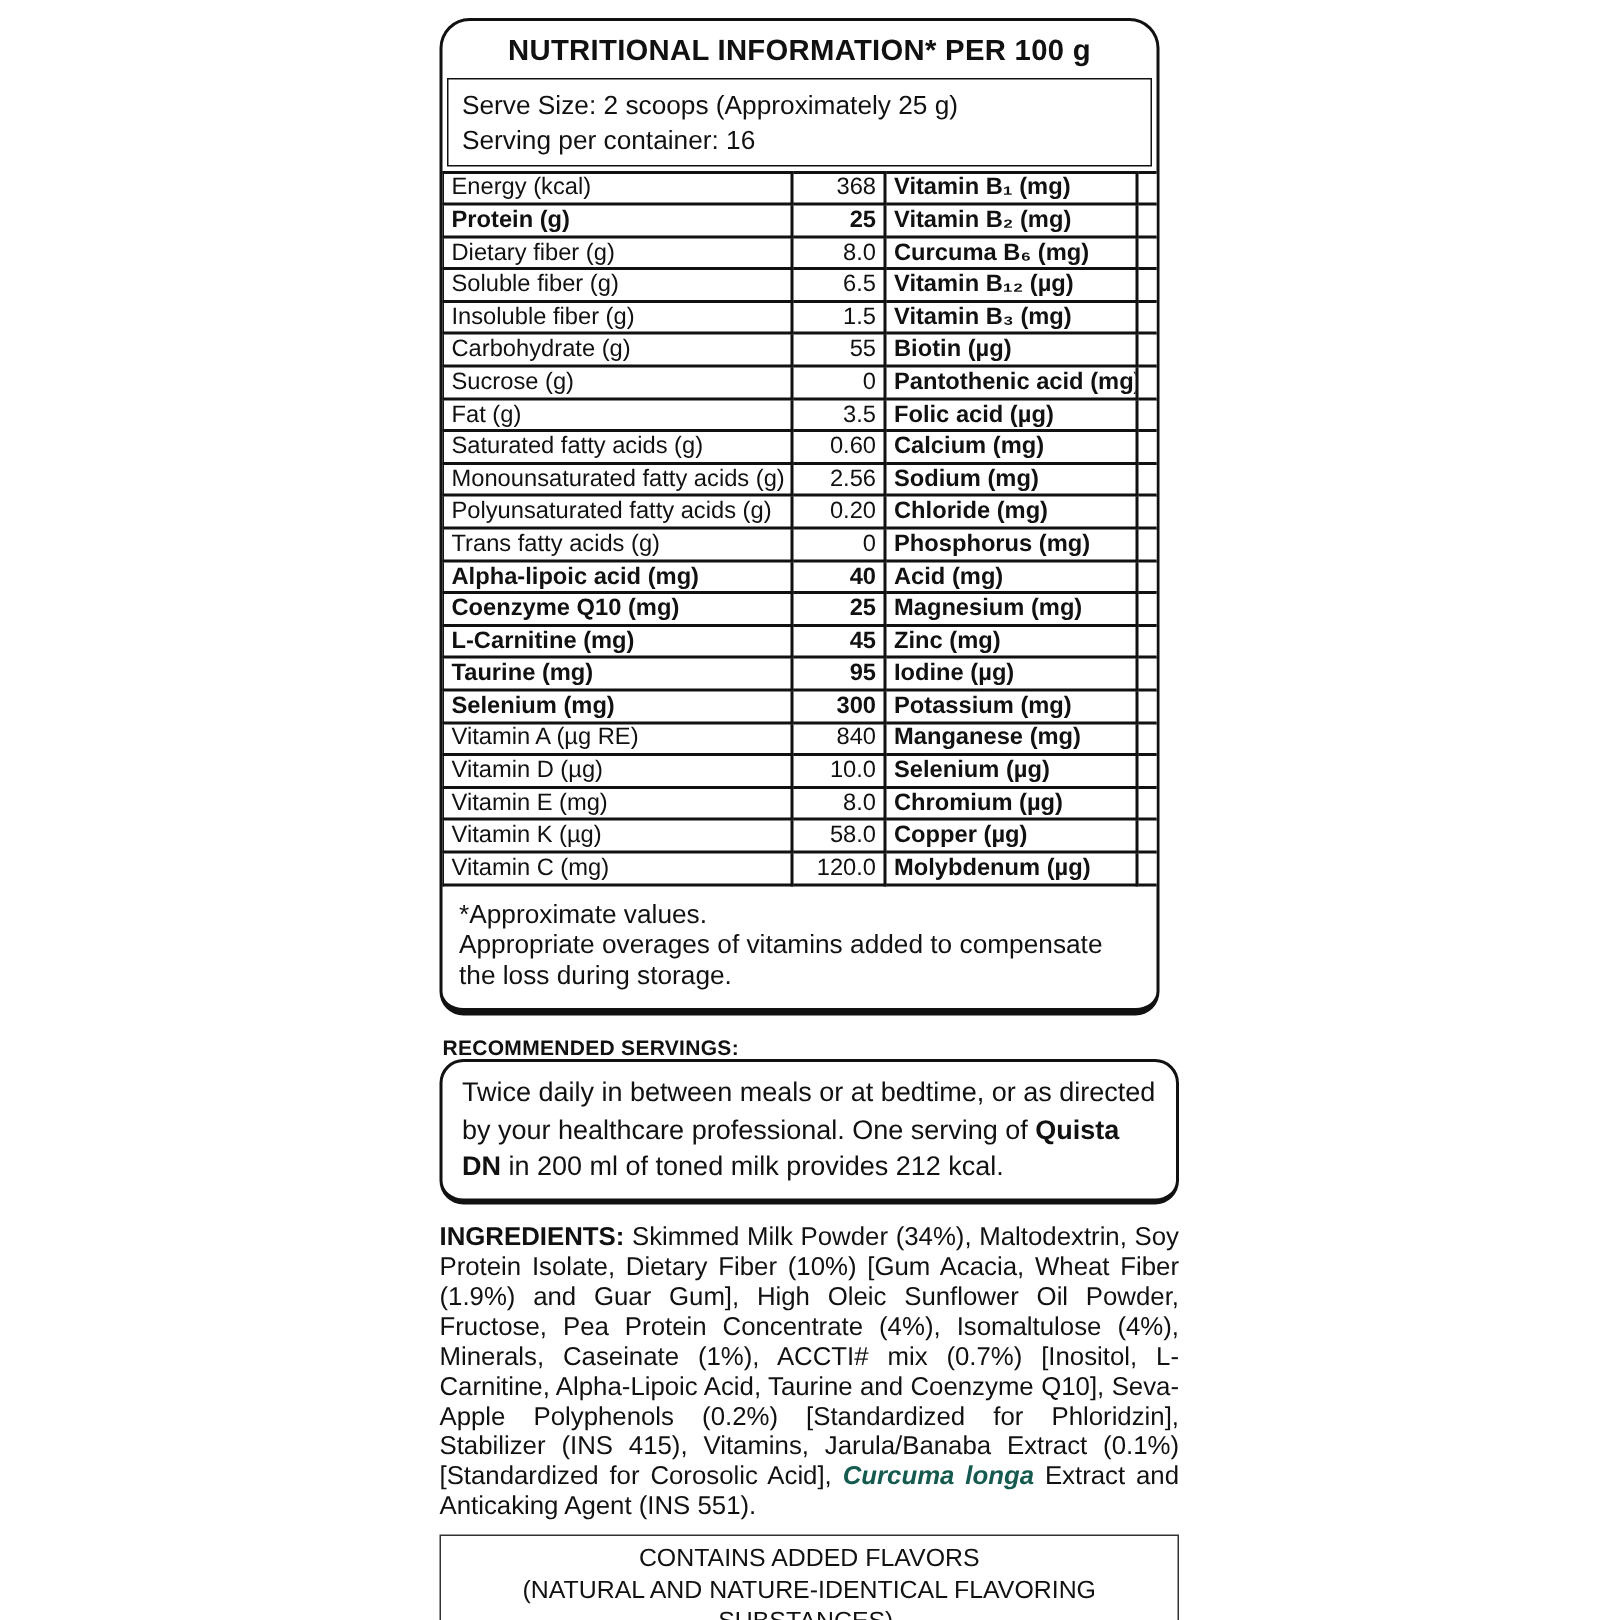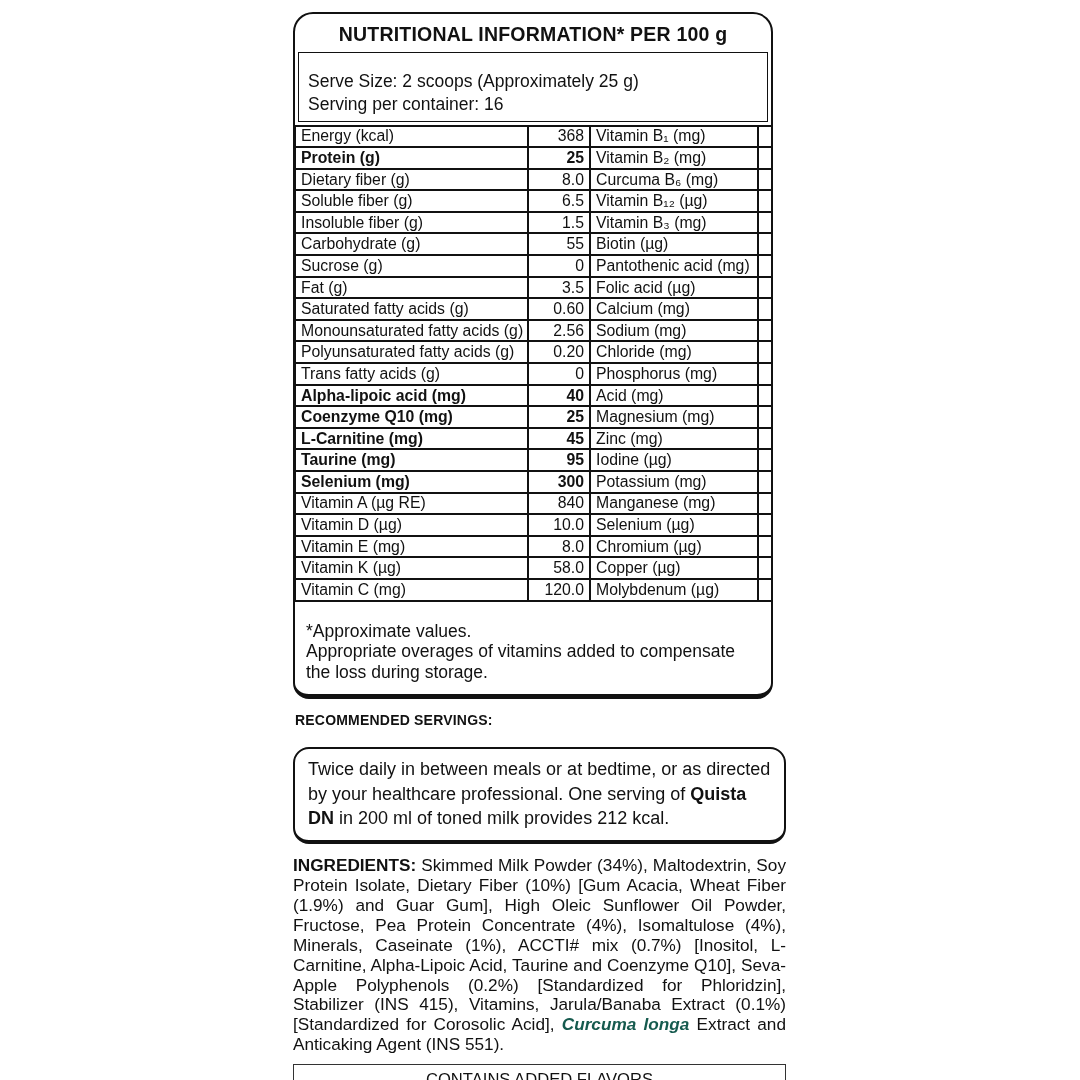--- a/index.html
+++ b/index.html
@@ -15,44 +15,44 @@
     border:2.5px solid #111;border-bottom-width:5.5px;
     border-radius:20px 20px 16px 16px;
     background:#fff;overflow:hidden;
   }
   .nt-title{
     text-align:center;font-weight:bold;font-size:19.5px;
     padding:9px 4px 4px;letter-spacing:.2px;
   }
   .serve-box{
     margin:2px 3px 3px;border:1.5px solid #111;
-    padding:17px 9px 5px;font-size:17.5px;line-height:1.3;
+    padding:6px 9px 5px;font-size:17.5px;line-height:1.3;
   }
   table.nt{
     border-collapse:collapse;width:493px;margin-left:-1px;
     table-layout:fixed;
   }
   table.nt td{
     border:2px solid #111;height:19.6px;font-size:15.8px;line-height:1;
     padding:0 5px;white-space:nowrap;overflow:hidden;background:#fff;
   }
   td.lbl{width:221px;}
   td.lv{width:50px;text-align:right;padding-right:4px;}
-  td.rl{width:156px;}
+  td.rl{width:156px;font-weight:bold;}
   td.rv{width:48px;text-align:right;padding-right:4px;}
   td.b{font-weight:bold;}
   td.ind{padding-left:24px;}
   .footnote{
-    padding:19px 11px 12px;font-size:17.5px;line-height:1.18;
+    padding:8px 11px 12px;font-size:17.5px;line-height:1.18;
   }
 
   
   .rec-head{margin:13px 0 0 2px;font-weight:bold;font-size:14px;letter-spacing:.2px;}
   .rec-box{
-    box-sizing:border-box;margin-top:19px;width:493px;
+    box-sizing:border-box;margin-top:0;width:493px;
     border:2.5px solid #111;border-bottom-width:4.5px;border-radius:16px;
     padding:8px 13px 10px;font-size:18px;line-height:1.34;
   }
   .rec-box b{font-weight:bold;}
 
   
   .ingredients{
     margin-top:12px;font-size:17.2px;line-height:1.16;text-align:justify;
   }
   .ingredients .ing-label{font-weight:bold;}

